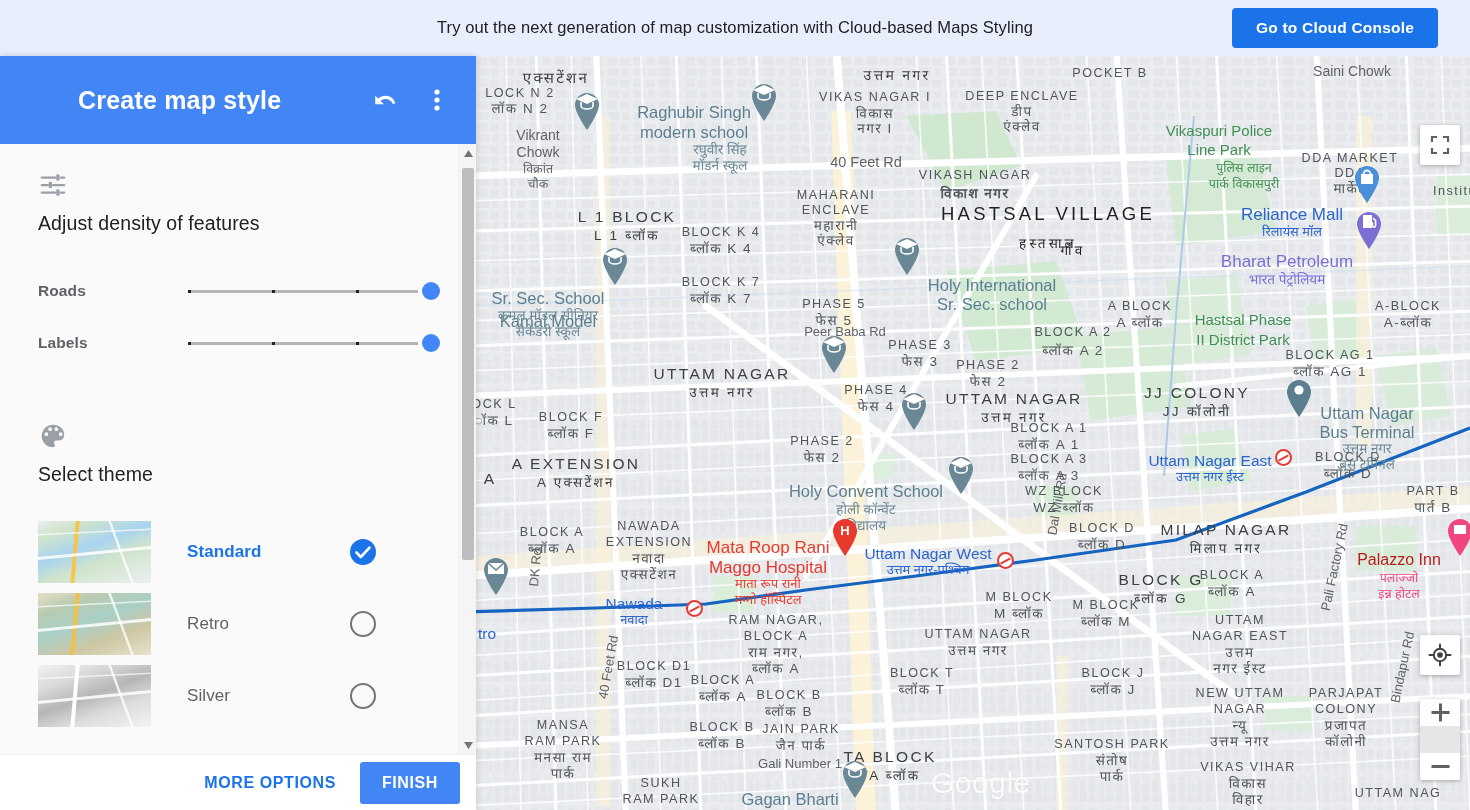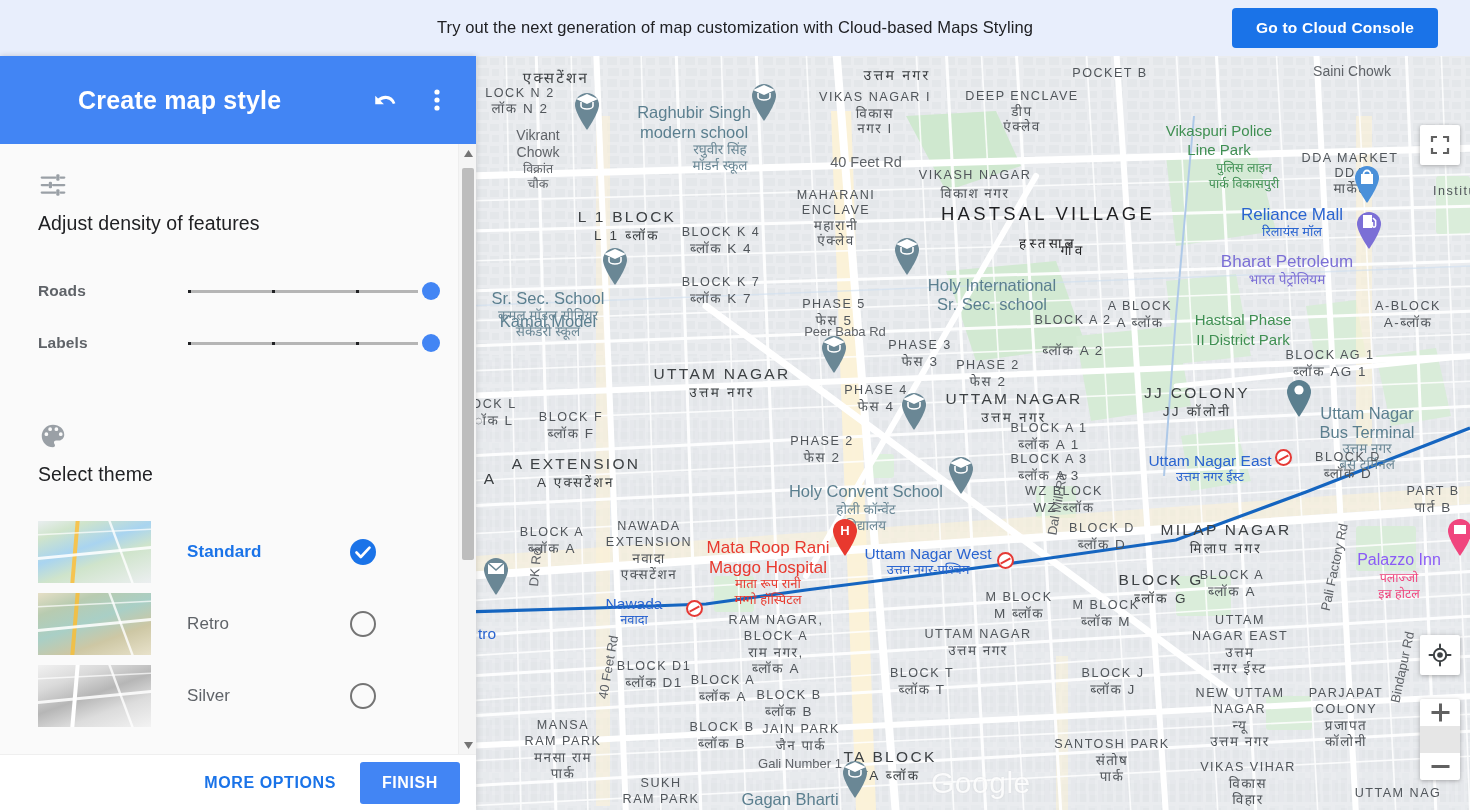--- a/index.html
+++ b/index.html
@@ -137,21 +137,21 @@
   .lbl { position: absolute; white-space: nowrap; pointer-events: none; line-height: 1.12; }
   .lbl-area   { color: #3c4043; font-size: 15.5px; letter-spacing: 2.3px; text-align: center; }
   .lbl-area-big { color: #1f2022; font-size: 18.5px; letter-spacing: 3.2px; text-align: center; }
   .lbl-area-sm { color: #50555a; font-size: 12.6px; letter-spacing: 1.5px; text-align: center; }
   .lbl-poi { color: #5b7f8f; font-size: 16.5px; text-align: center; }
   .lbl-poi-sm { color: #6a8795; font-size: 13.5px; text-align: center; }
   .lbl-park  { color: #3f8f52; font-size: 15px; text-align: center; }
   .lbl-park-sm { color: #3f8f52; font-size: 12.5px; text-align: center; }
   .lbl-red   { color: #e8392e; font-size: 17px; font-weight: normal; text-align: center; }
   .lbl-red-sm{ color: #e8392e; font-size: 13px; text-align: center; }
-  .lbl-pink  { color: #8b5cf6; font-size: 16px; text-align: center; }
+  .lbl-pink  { color: #b91c1c; font-size: 16px; text-align: center; }
   .lbl-pink-sm{ color: #f0457e; font-size: 12.5px; text-align: center; }
   .lbl-transit{ color: #2a64d0; font-size: 15.5px; text-align: center; }
   .lbl-transit-sm{ color: #2a64d0; font-size: 12.8px; text-align: center; }
   .lbl-road  { color: #5f6368; font-size: 13.5px; }
   .lbl-hindi { font-size: 13.5px; }
   .ctr { transform: translateX(-50%); }
 
   
   .pin { position: absolute; width: 28px; height: 38px; pointer-events: none; }
   .pin svg { display: block; }
@@ -305,21 +305,21 @@
         <div class="lbl lbl-area-sm lbl-hindi ctr" style="left: 399px; top: 65px;">नगर  I</div>
         <div class="lbl lbl-area-sm ctr" style="left: 546px; top: 33px;">DEEP ENCLAVE</div>
         <div class="lbl lbl-area-sm lbl-hindi ctr" style="left: 546px; top: 48px;">डीप</div>
         <div class="lbl lbl-area-sm lbl-hindi ctr" style="left: 546px; top: 63px;">एंक्लेव</div>
         <div class="lbl lbl-road ctr" style="left: 62px; top: 72px; font-size: 14px;">Vikrant</div>
         <div class="lbl lbl-road ctr" style="left: 62px; top: 89px; font-size: 14px;">Chowk</div>
         <div class="lbl lbl-road lbl-hindi ctr" style="left: 62px; top: 106px; font-size: 12.5px;">विक्रांत</div>
         <div class="lbl lbl-road lbl-hindi ctr" style="left: 62px; top: 121px; font-size: 12.5px;">चौक</div>
         <div class="lbl lbl-road ctr" style="left: 390px; top: 98px; font-size: 14.5px;">40 Feet Rd</div>
         <div class="lbl lbl-area-sm ctr" style="left: 499px; top: 112px;">VIKASH NAGAR</div>
-        <div class="lbl lbl-area-sm lbl-hindi ctr" style="left: 499px; top: 130px;">विकाश नगर</div>
+        <div class="lbl lbl-area-sm lbl-hindi ctr" style="left: 499px; top: 130px; font-weight: bold;">विकाश नगर</div>
         <div class="lbl lbl-park ctr" style="left: 743px; top: 67px;">Vikaspuri Police</div>
         <div class="lbl lbl-park ctr" style="left: 743px; top: 86px;">Line Park</div>
         <div class="lbl lbl-park-sm ctr" style="left: 768px; top: 105px;">पुलिस लाइन</div>
         <div class="lbl lbl-park-sm ctr" style="left: 768px; top: 121px; text-align: right;">पार्क विकासपुरी</div>
         <div class="lbl lbl-area-sm ctr" style="left: 874px; top: 95px;">DDA MARKET</div>
         <div class="lbl lbl-area-sm ctr" style="left: 874px; top: 110px;">DDA</div>
         <div class="lbl lbl-area-sm lbl-hindi ctr" style="left: 874px; top: 125px;">मार्केट</div>
         <div class="lbl lbl-area-sm ctr" style="left: 360px; top: 132px;">MAHARANI</div>
         <div class="lbl lbl-area-sm ctr" style="left: 360px; top: 147px;">ENCLAVE</div>
         <div class="lbl lbl-area-sm lbl-hindi ctr" style="left: 360px; top: 162px;">महारानी</div>
@@ -345,21 +345,21 @@
         <div class="lbl lbl-poi ctr" style="left: 516px; top: 239px;">Sr. Sec. school</div>
         <div class="lbl lbl-area-sm ctr" style="left: 664px; top: 243px;">A BLOCK</div>
         <div class="lbl lbl-area-sm lbl-hindi ctr" style="left: 664px; top: 259px;">A ब्लॉक</div>
         <div class="lbl lbl-park ctr" style="left: 767px; top: 256px;">Hastsal Phase</div>
         <div class="lbl lbl-park ctr" style="left: 767px; top: 276px;">II District Park</div>
         <div class="lbl lbl-area-sm ctr" style="left: 932px; top: 243px;">A-BLOCK</div>
         <div class="lbl lbl-area-sm lbl-hindi ctr" style="left: 932px; top: 259px;">A-ब्लॉक</div>
         <div class="lbl lbl-area-sm ctr" style="left: 358px; top: 241px;">PHASE 5</div>
         <div class="lbl lbl-area-sm lbl-hindi ctr" style="left: 358px; top: 257px;">फेस 5</div>
         <div class="lbl lbl-road ctr" style="left: 369px; top: 269px; font-size: 13px;">Peer Baba Rd</div>
-        <div class="lbl lbl-area-sm ctr" style="left: 597px; top: 257px;">BLOCK A 2</div>
+        <div class="lbl lbl-area-sm ctr" style="left: 597px; top: 269px;">BLOCK A 2</div>
         <div class="lbl lbl-area-sm lbl-hindi ctr" style="left: 597px; top: 287px;">ब्लॉक A 2</div>
         <div class="lbl lbl-area-sm ctr" style="left: 854px; top: 292px;">BLOCK AG 1</div>
         <div class="lbl lbl-area-sm lbl-hindi ctr" style="left: 854px; top: 308px;">ब्लॉक AG 1</div>
         <div class="lbl lbl-area-sm ctr" style="left: 444px; top: 282px;">PHASE 3</div>
         <div class="lbl lbl-area-sm lbl-hindi ctr" style="left: 444px; top: 298px;">फेस 3</div>
         <div class="lbl lbl-area-sm ctr" style="left: 512px; top: 302px;">PHASE 2</div>
         <div class="lbl lbl-area-sm lbl-hindi ctr" style="left: 512px; top: 318px;">फेस 2</div>
         <div class="lbl lbl-area ctr" style="left: 246px; top: 309px;">UTTAM NAGAR</div>
         <div class="lbl lbl-area lbl-hindi ctr" style="left: 246px; top: 329px;">उत्तम नगर</div>
         <div class="lbl lbl-area ctr" style="left: 538px; top: 334px;">UTTAM NAGAR</div>

